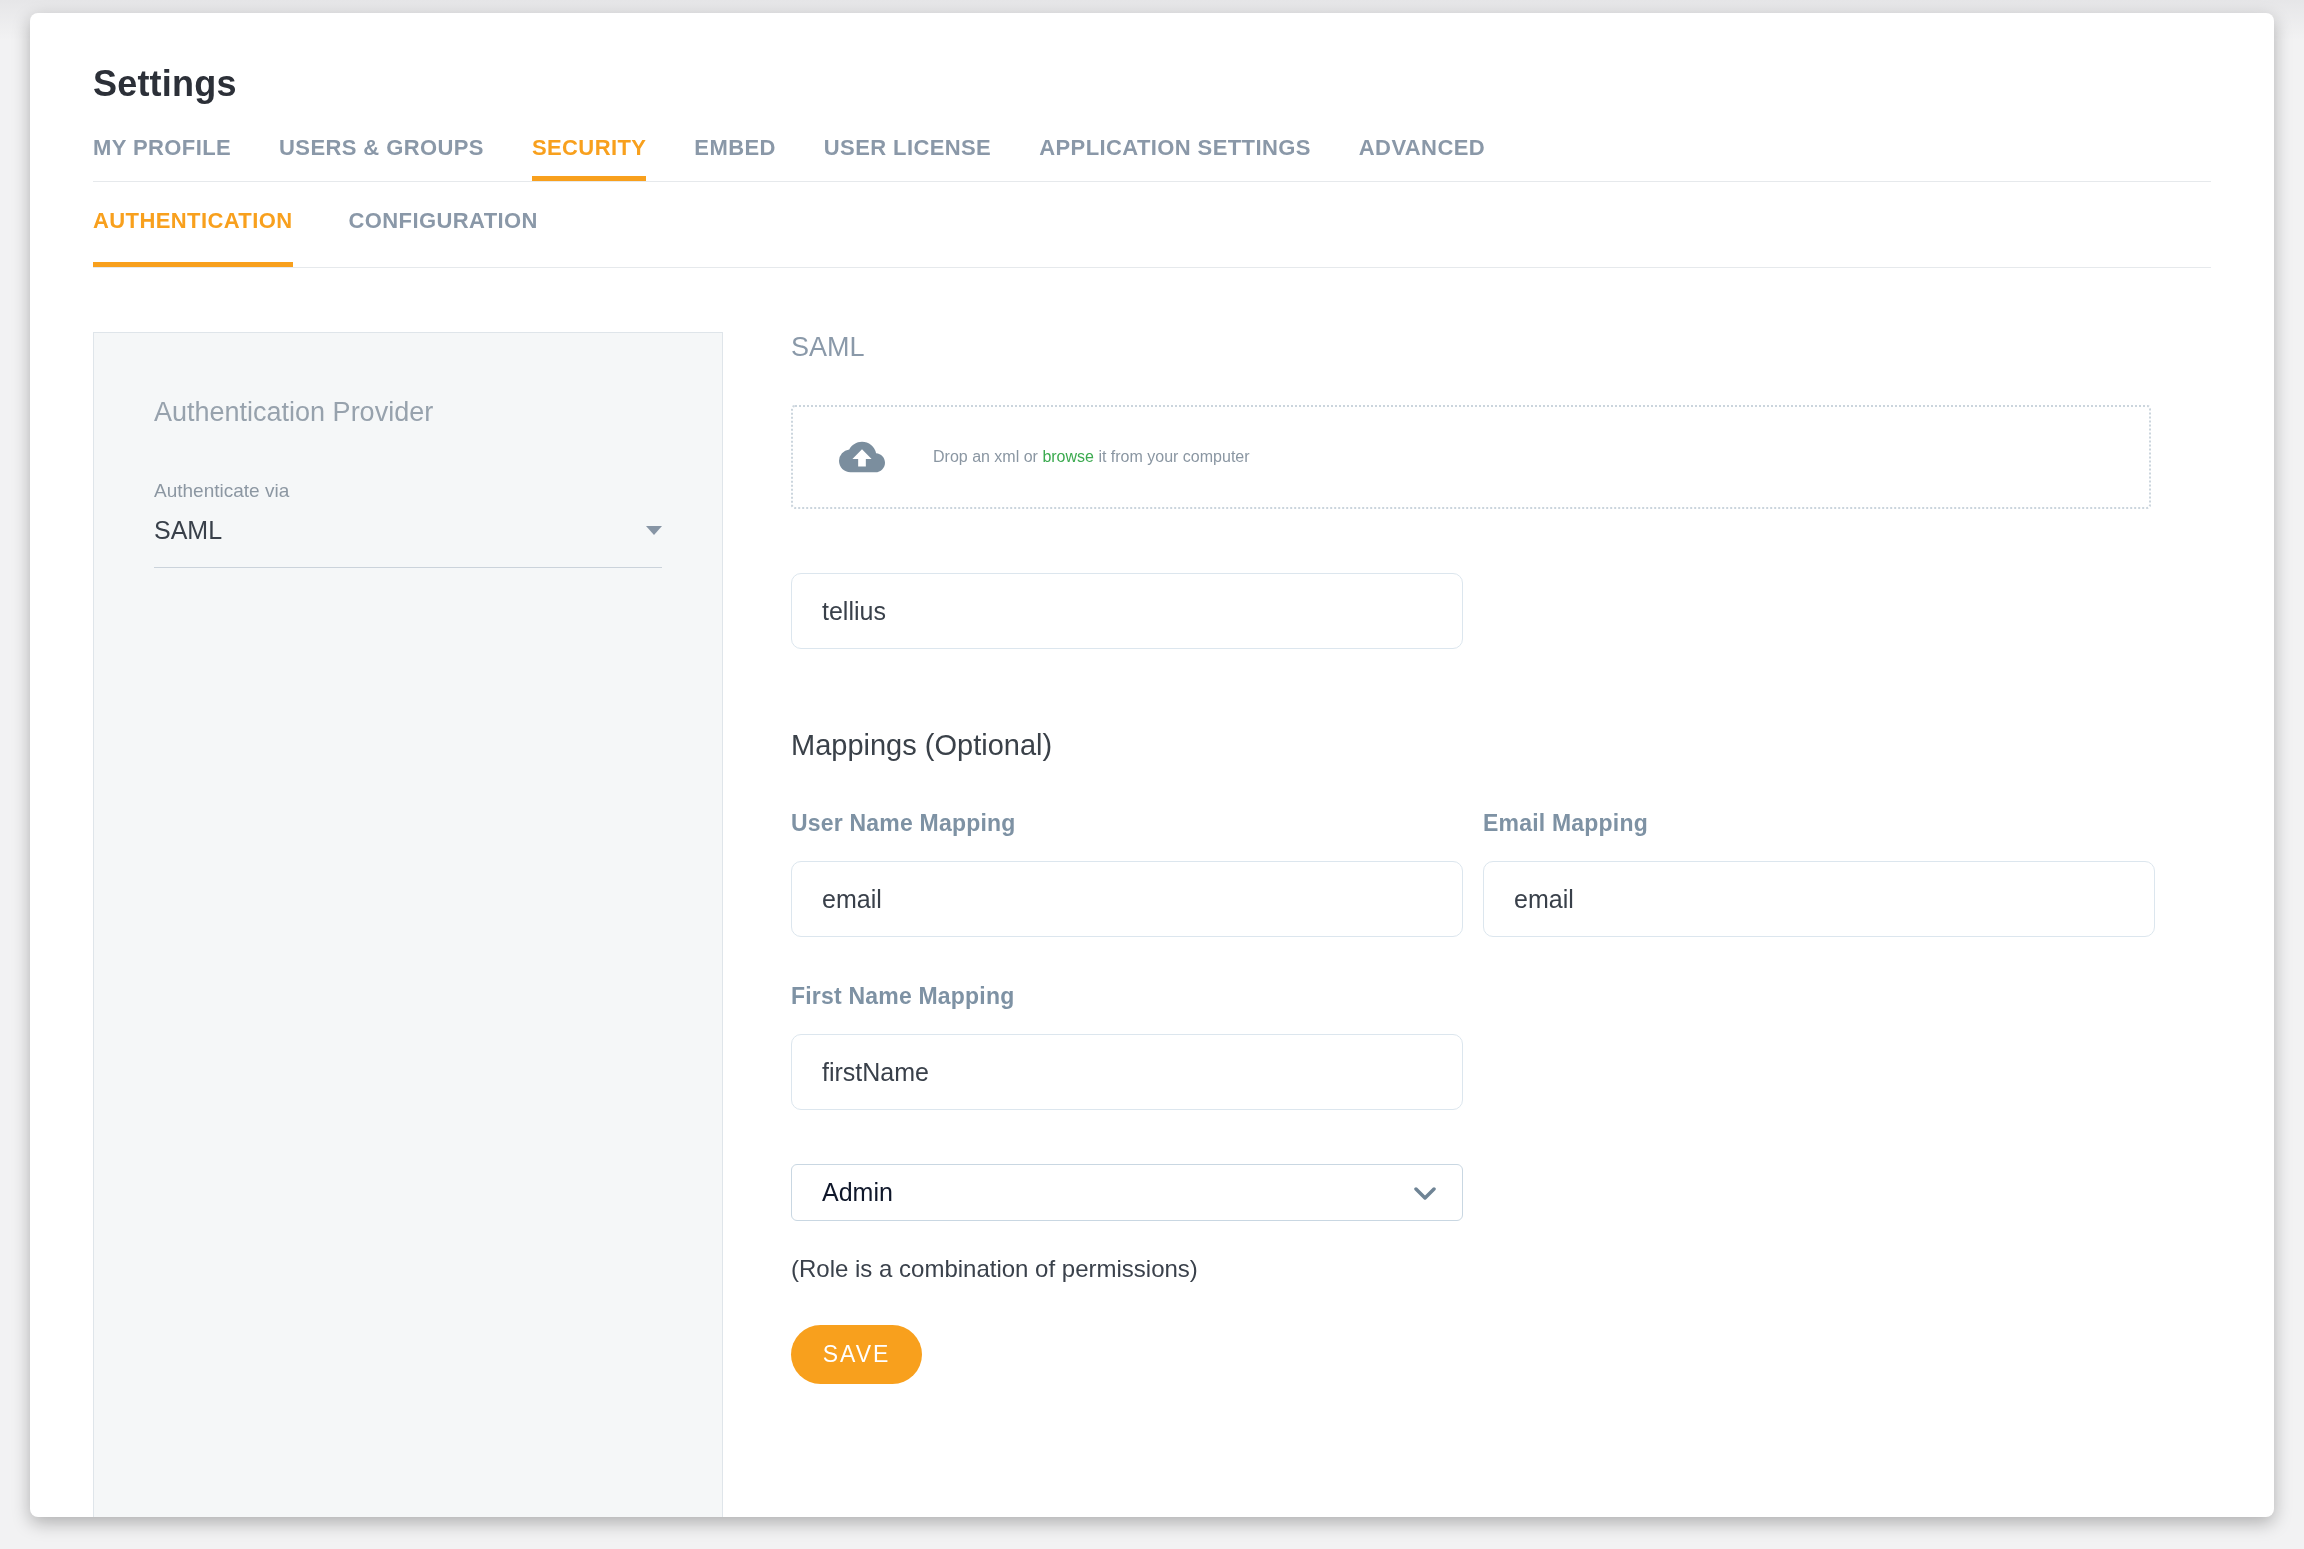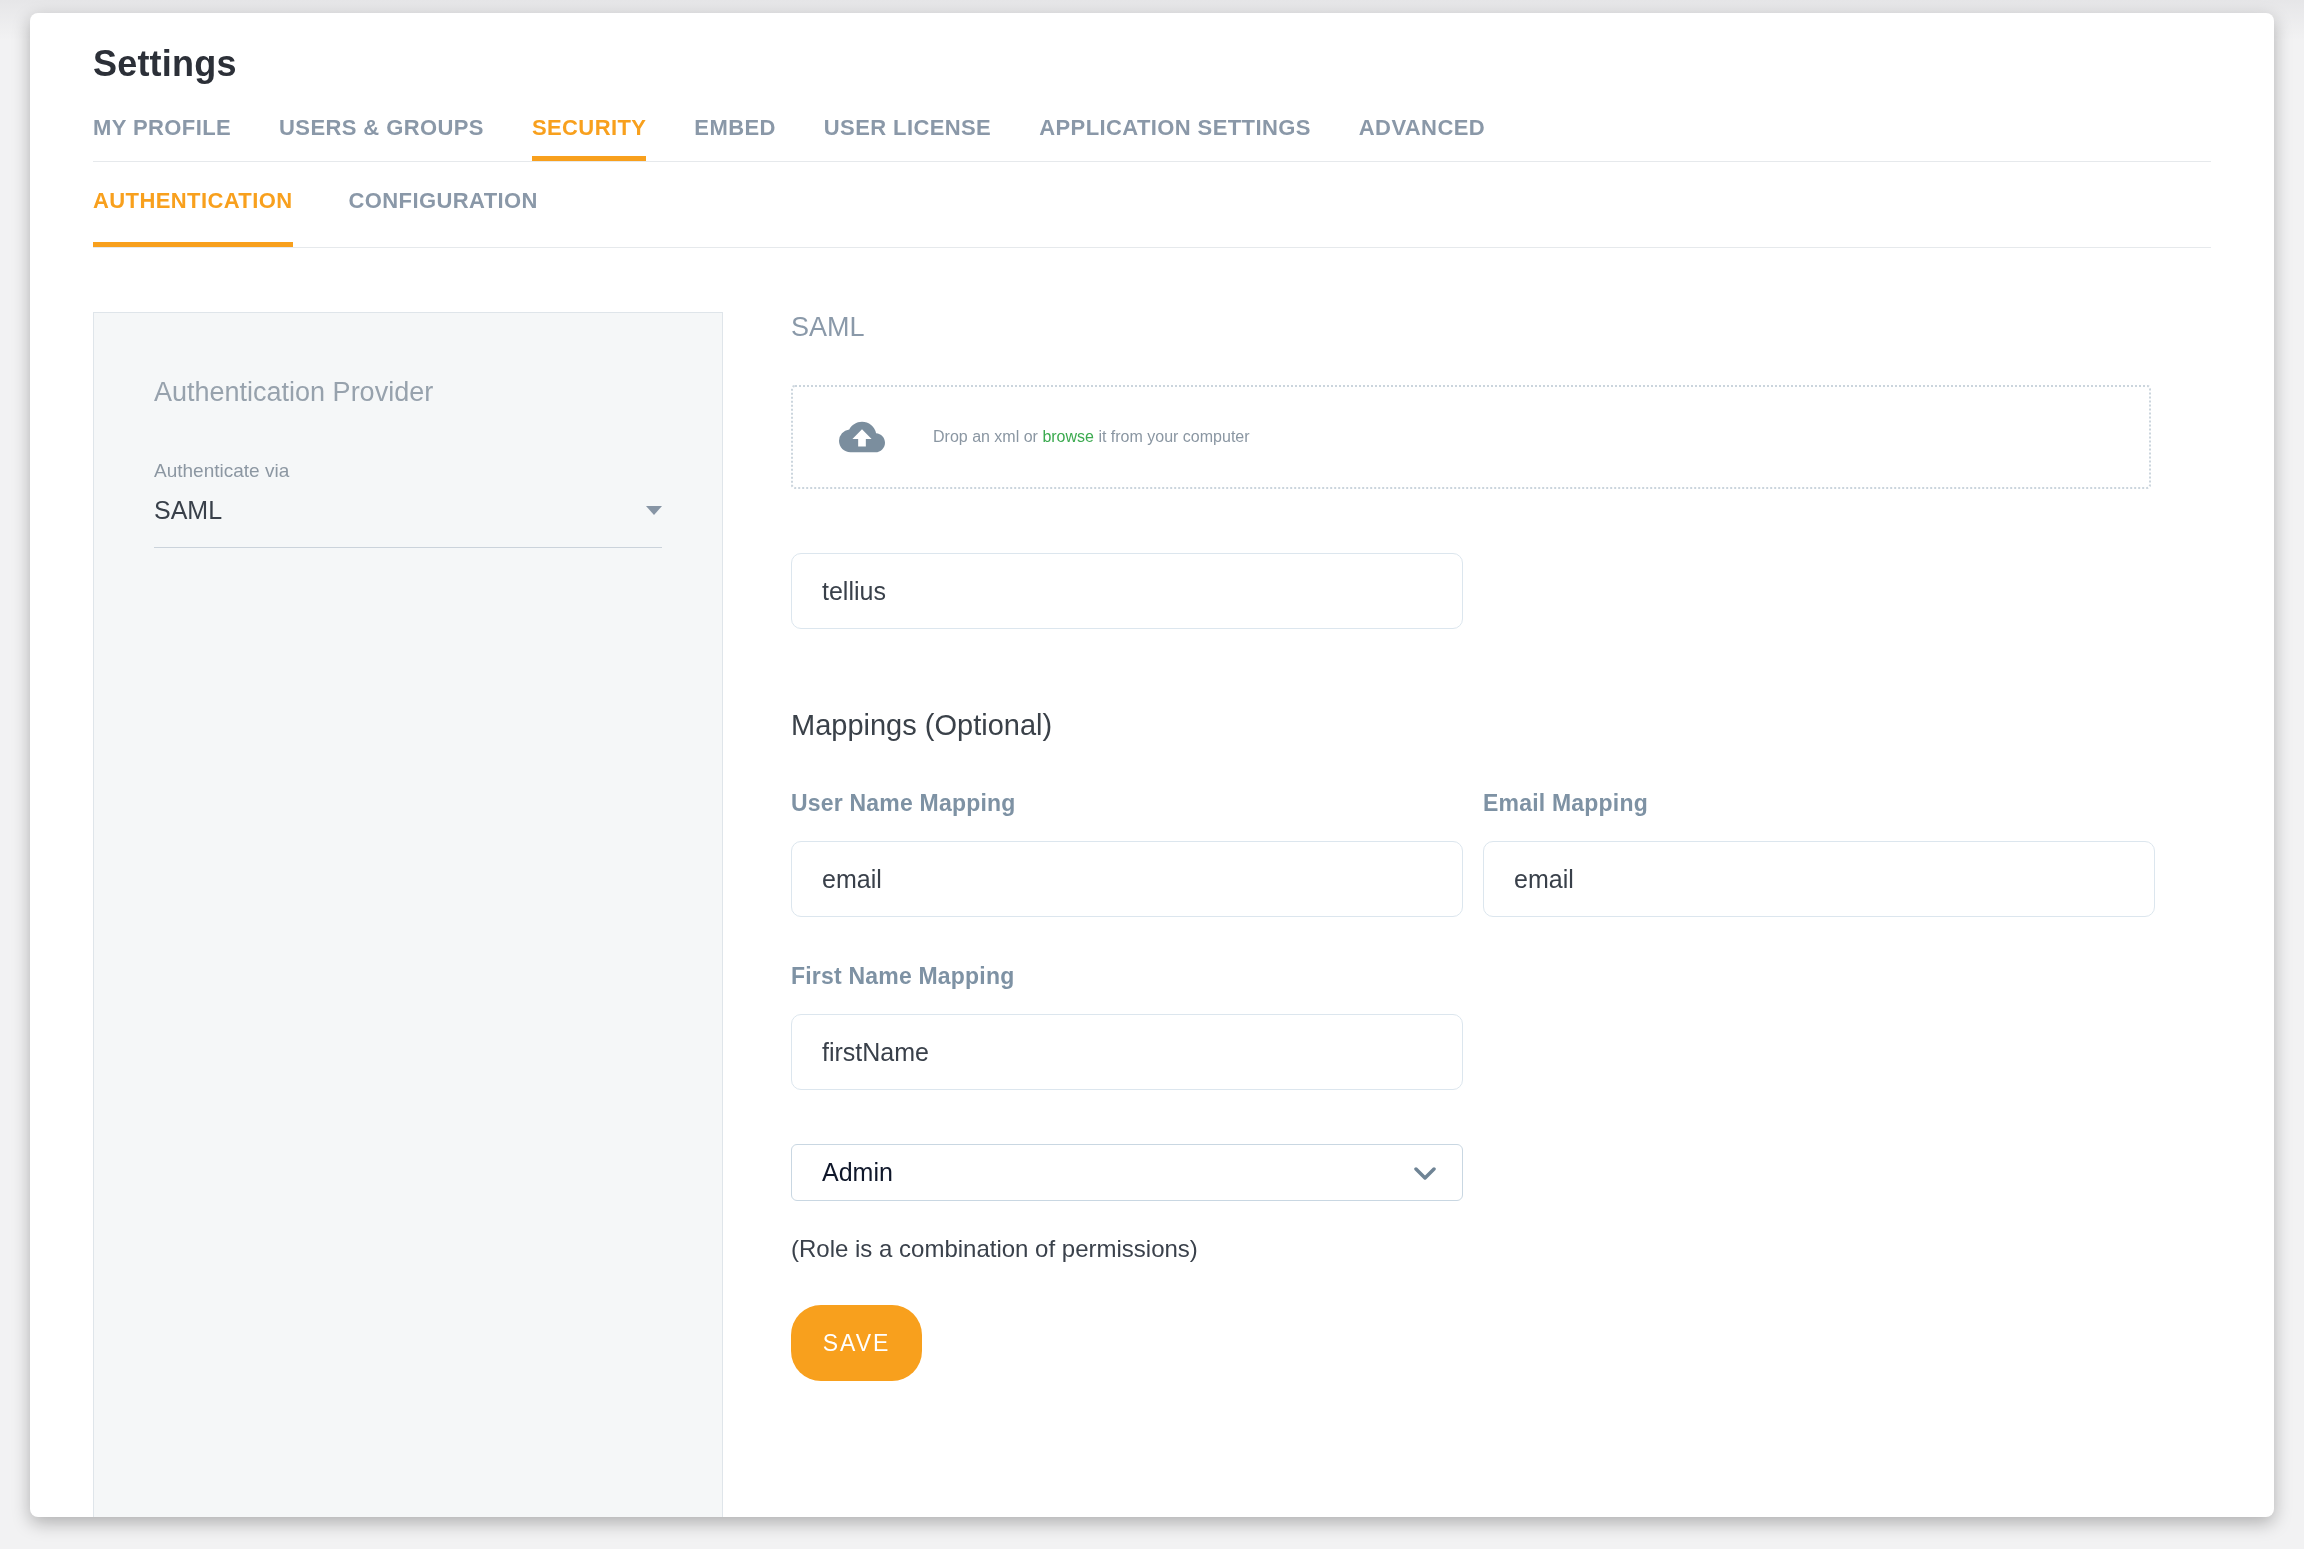--- a/index.html
+++ b/index.html
@@ -12,21 +12,21 @@
   }
   .card {
     position:absolute; left:30px; top:13px;
     width:2244px; height:1504px;
     background:#ffffff; border-radius:8px;
     box-shadow:0 6px 18px rgba(0,0,0,0.28);
     overflow:hidden;
   }
   .header { padding:0 63px; }
   .page-title {
-    margin-top:30px;
+    margin-top:50px;
     font-size:36px; font-weight:700; color:#2c3038;
     letter-spacing:0.2px;
   }
   .tabs-row {
     margin-top:30px;
     display:flex; gap:48px;
     border-bottom:1px solid #e6e9ec;
   }
   .tab {
     font-size:22px; font-weight:700; color:#8a98a8;
@@ -130,21 +130,21 @@
     width:672px; height:57px;
     border:1.5px solid #c9d7e2; border-radius:6px;
     display:flex; align-items:center; justify-content:space-between;
     padding:0 26px 0 30px;
     font-size:25px; color:#0f172a;
     background:#ffffff; cursor:pointer;
   }
   .role-note { margin-top:34px; font-size:24px; color:#3a414b; }
   .save-button {
     margin-top:42px;
-    width:131px; height:76px;
+    width:131px; height:59px;
     border:none; border-radius:30px;
     background:#f8a01d;
     color:#ffffff; font-size:23px; font-weight:500;
     letter-spacing:2px;
     font-family:"Liberation Sans", sans-serif;
     cursor:pointer;
   }
 </style>
 </head>
 <body>

